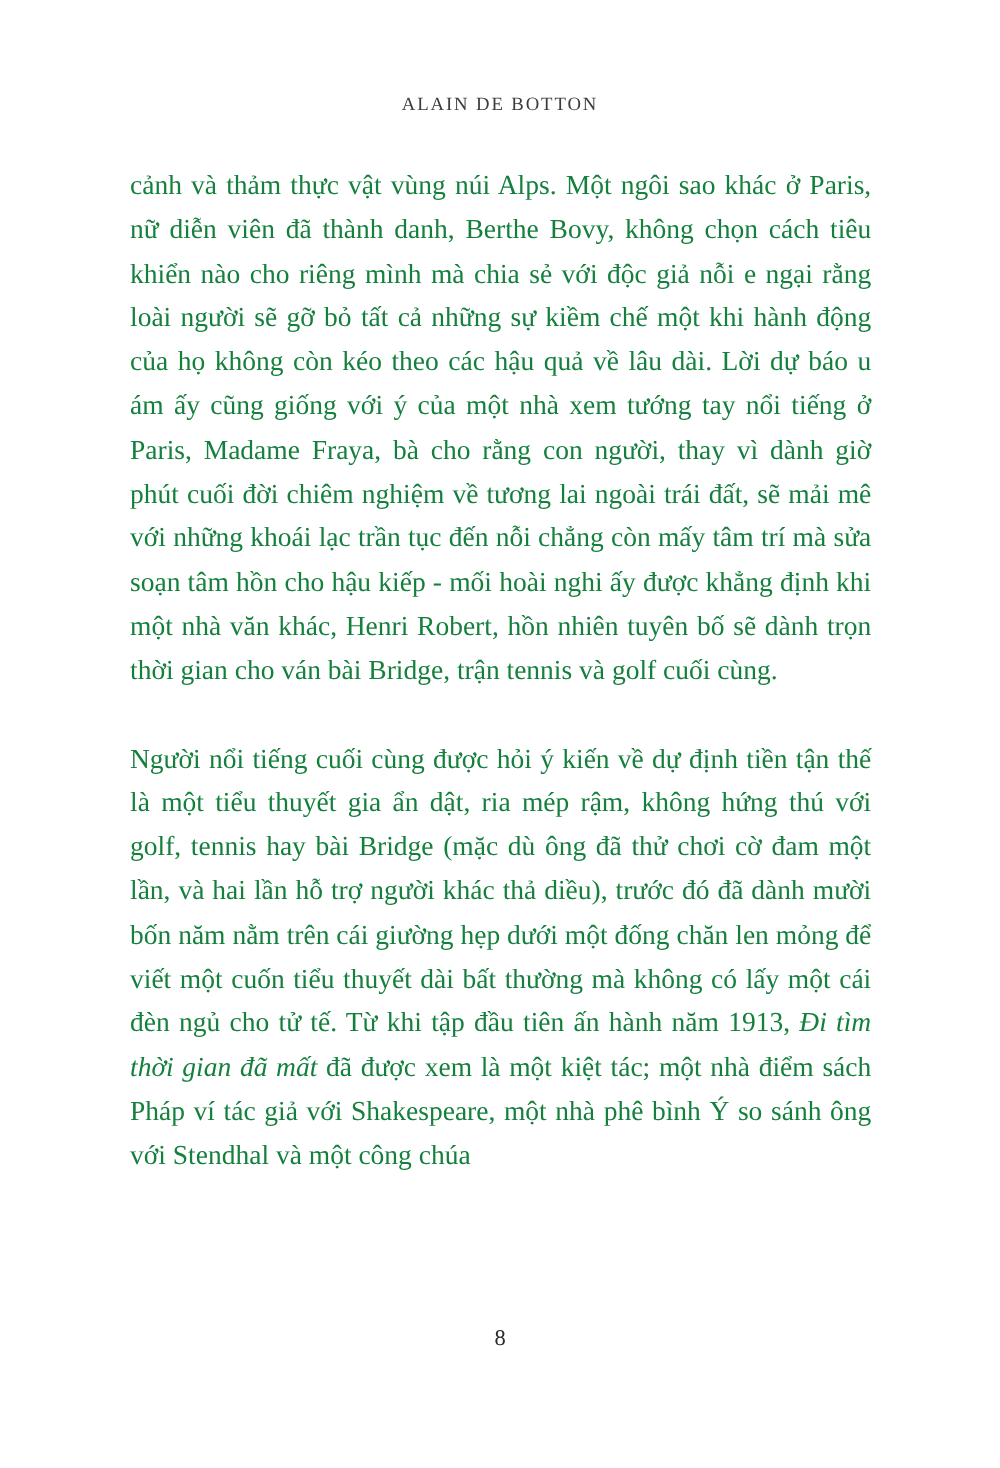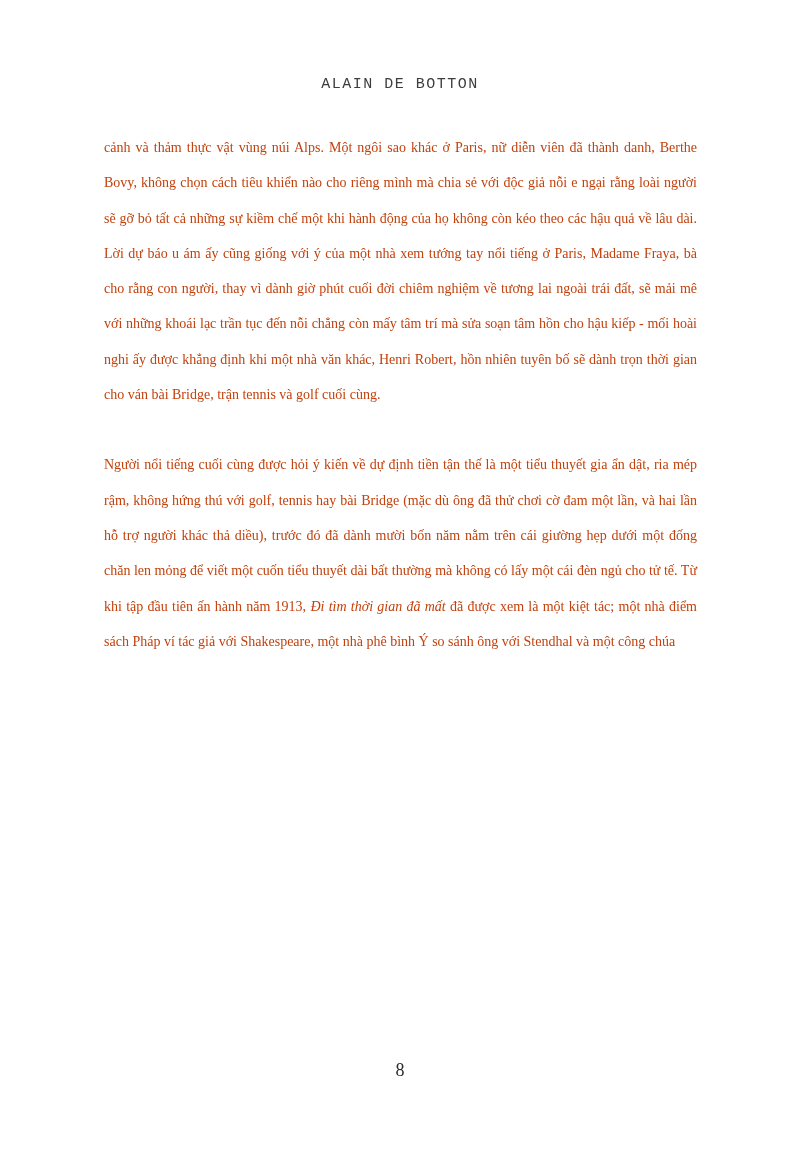--- a/index.html
+++ b/index.html
@@ -14,33 +14,33 @@
     background: #ffffff;
     overflow: hidden;
     font-family: "Liberation Serif", serif;
   }
   .running-header {
     position: absolute;
     top: 76px;
     left: 0;
     width: 100%;
     text-align: center;
-    font-family: Liberation Mono, monospace;
+    font-family: Liberation Serif, serif;
     font-size: 15px;
     font-weight: 400;
     letter-spacing: 1.5px;
     color: #3d3d3d;
   }
   .page-body {
     position: absolute;
     top: 130px;
     left: 104px;
     width: 593px;
-    color: #c2410c;
-    font-size: 14px;
+    color: #15803d;
+    font-size: 22px;
     line-height: 35.3px;
     text-align: justify;
   }
   .page-body p {
     margin: 0 0 35px 0;
     padding: 0;
   }
   .italic {
     font-style: italic;
   }

